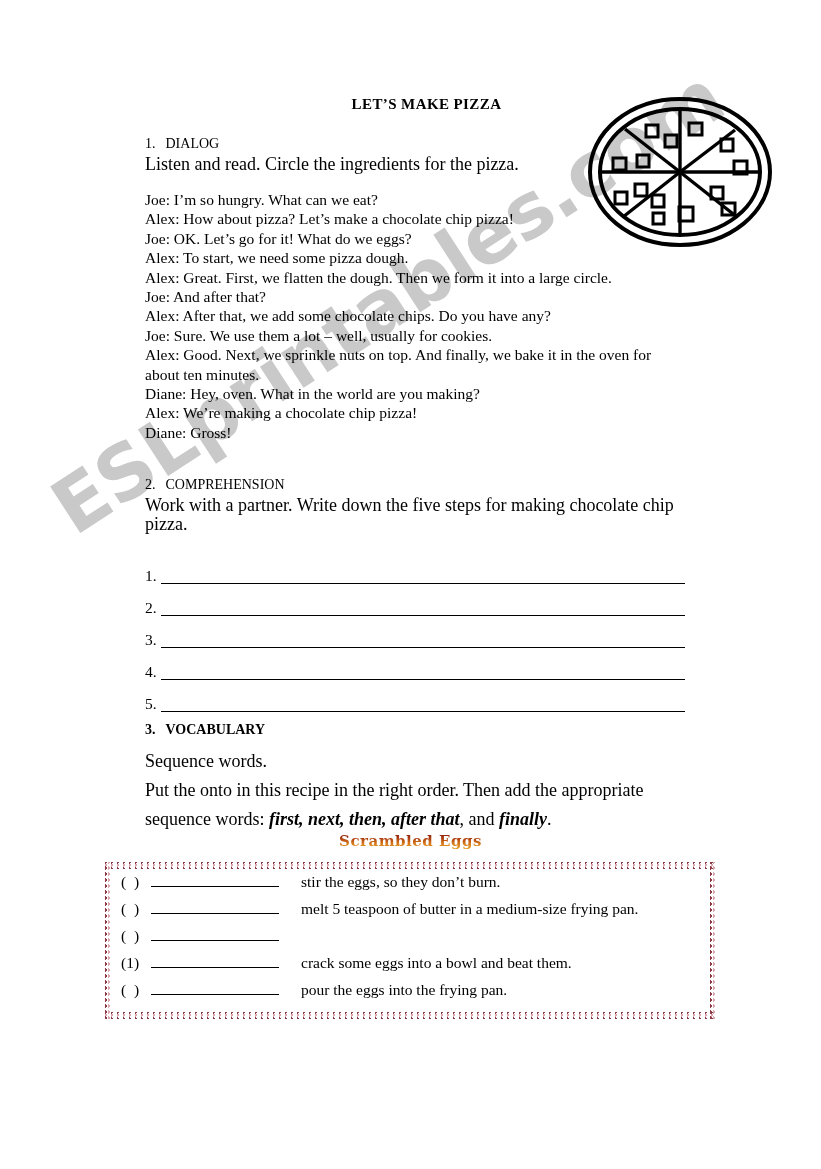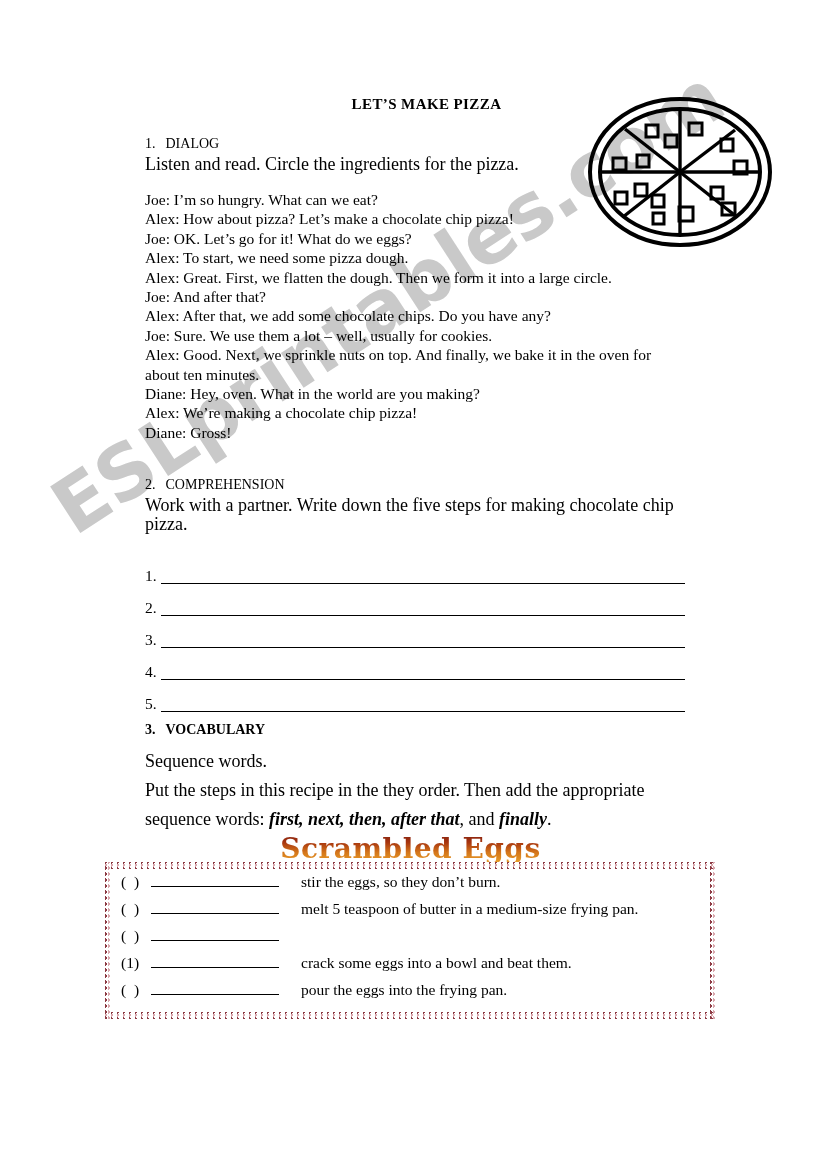--- a/index.html
+++ b/index.html
@@ -126,21 +126,21 @@
     position: absolute;
     left: 0;
     top: 832px;
     width: 821px;
     text-align: center;
     pointer-events: none;
   }
   #eggs-title span {
     font-family: "DejaVu Serif", serif;
     font-weight: bold;
-    font-size: 28px;
+    font-size: 15px;
     letter-spacing: 0.5px;
     background: linear-gradient(180deg, #7a1b10 0%, #a8360f 32%, #d4761b 62%, #efa72a 100%);
     -webkit-background-clip: text;
     background-clip: text;
     color: transparent;
     -webkit-text-fill-color: transparent;
   }
 
   
   #eggs-box {
@@ -300,21 +300,21 @@
         <div class="ansrow">
           <span class="idx">5.</span>
           <span class="rule"></span>
         </div>
       </div>
 
     <div class="sec-head" id="vocab-head">
       <span class="num">3.</span><span>VOCABULARY</span>
     </div>
     <div class="para" id="vocab-l1">Sequence words.</div>
-    <div class="para" id="vocab-l2">Put the steps in this recipe in the they order. Then add the appropriate</div>
+    <div class="para" id="vocab-l2">Put the onto in this recipe in the right order. Then add the appropriate</div>
     <div class="para" id="vocab-l3">
       <span>sequence words:</span><span>&nbsp;</span><span class="bi">first, next, then, after that</span><span>, and </span><span class="bi">finally</span><span>.</span>
     </div>
 
     <div id="eggs-title">
       <span>Scrambled Eggs</span>
     </div>
 
     <div id="eggs-box">
       <div class="scallop scallop-h" id="sc-top"></div>

